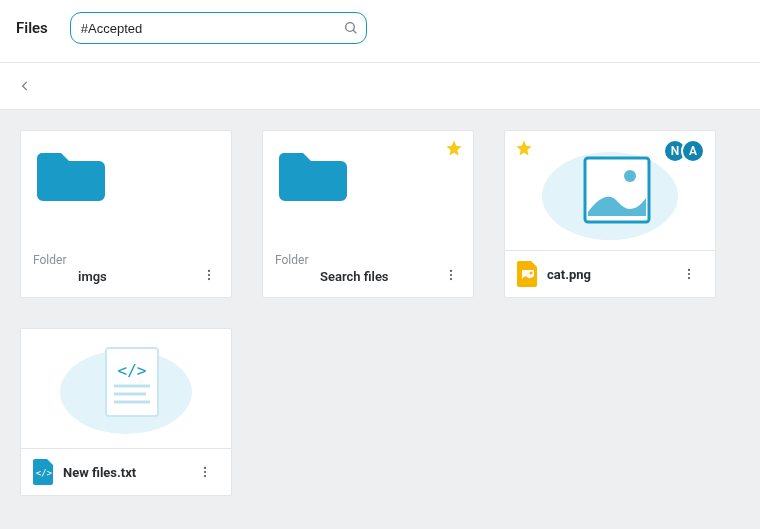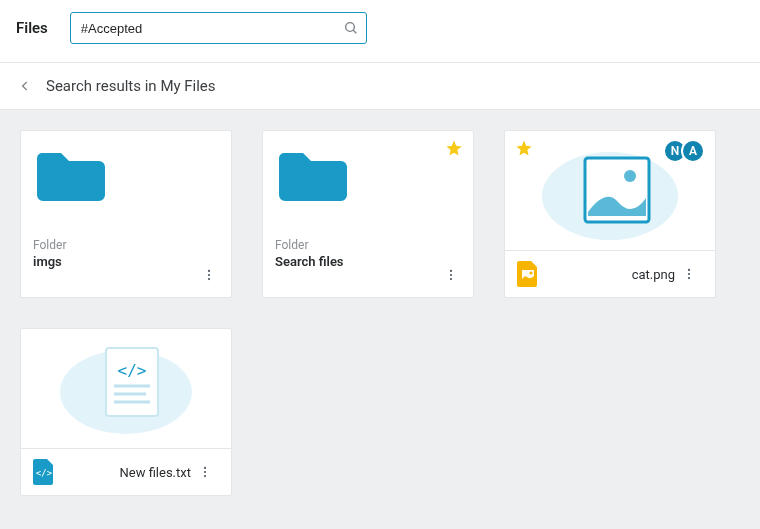--- a/index.html
+++ b/index.html
@@ -27,21 +27,21 @@
     margin-right: 22px;
   }
   .search-wrap {
     position: relative;
     flex: 0 0 297px;
   }
   .search-input {
     width: 100%;
     height: 32px;
     border: 1px solid #1694c2;
-    border-radius: 3px;
+    border-radius: 11px;
     padding: 4px 34px 4px 10px;
     font-size: 13px;
     color: #1e2022;
     outline: none;
   }
   .search-icon {
     position: absolute;
     right: 8px;
     top: 50%;
     transform: translateY(-50%);
@@ -95,39 +95,40 @@
     overflow: hidden;
   }
   .card.folder-card .card-preview { border-bottom: none; }
   .card-footer {
     display: flex;
     align-items: center;
     padding: 10px 12px;
     height: 46px;
   }
   .card.folder-card .card-footer {
-    padding: 0 12px 28px 12px;
+    padding: 0 12px 13px 12px;
     height: auto;
     display: block;
     position: relative;
   }
   .folder-type-label {
     font-size: 12px;
     color: #8b9096;
     margin-bottom: 2px;
   }
   .item-name {
     font-size: 13px;
     font-weight: 600;
     color: #2a2d30;
     white-space: nowrap;
     overflow: hidden;
     text-overflow: ellipsis;
-  }
-  .file-card .item-name { font-weight: 400; margin-left: 8px; flex: 1; text-align: right; }
+    margin-left: 45px;
+  }
+  .file-card .item-name { font-weight: 700; margin-left: 8px; flex: 1; }
 
   .more-btn {
     width: 28px; height: 28px;
     display: flex; align-items: center; justify-content: center;
     color: #4a5560;
     border-radius: 4px;
     cursor: pointer;
   }
   .card.folder-card .more-btn {
     position: absolute;
@@ -199,21 +200,20 @@
     </span>
   </div>
 </div>
 
 <div class="results-header">
   <span class="back-icon">
     <svg width="14" height="14" viewBox="0 0 24 24" fill="none" stroke="currentColor" stroke-width="2.2">
       <polyline points="15 5 8 12 15 19"></polyline>
     </svg>
   </span>
-  <div class="results-title">Search results in My Files</div>
 </div>
 
 <div class="grid-area">
   <div class="grid">
 
     <div class="card folder-card">
       <div class="card-preview">
         <span class="folder-glyph">
           <svg width="72" height="58" viewBox="0 0 72 58">
             <path fill="#1a9bc7" d="M6 8 h20 l8 8 h30 a6 6 0 0 1 6 6 v28 a6 6 0 0 1 -6 6 H8 a6 6 0 0 1 -6 -6 V14 a6 6 0 0 1 4 -6 z"></path>

